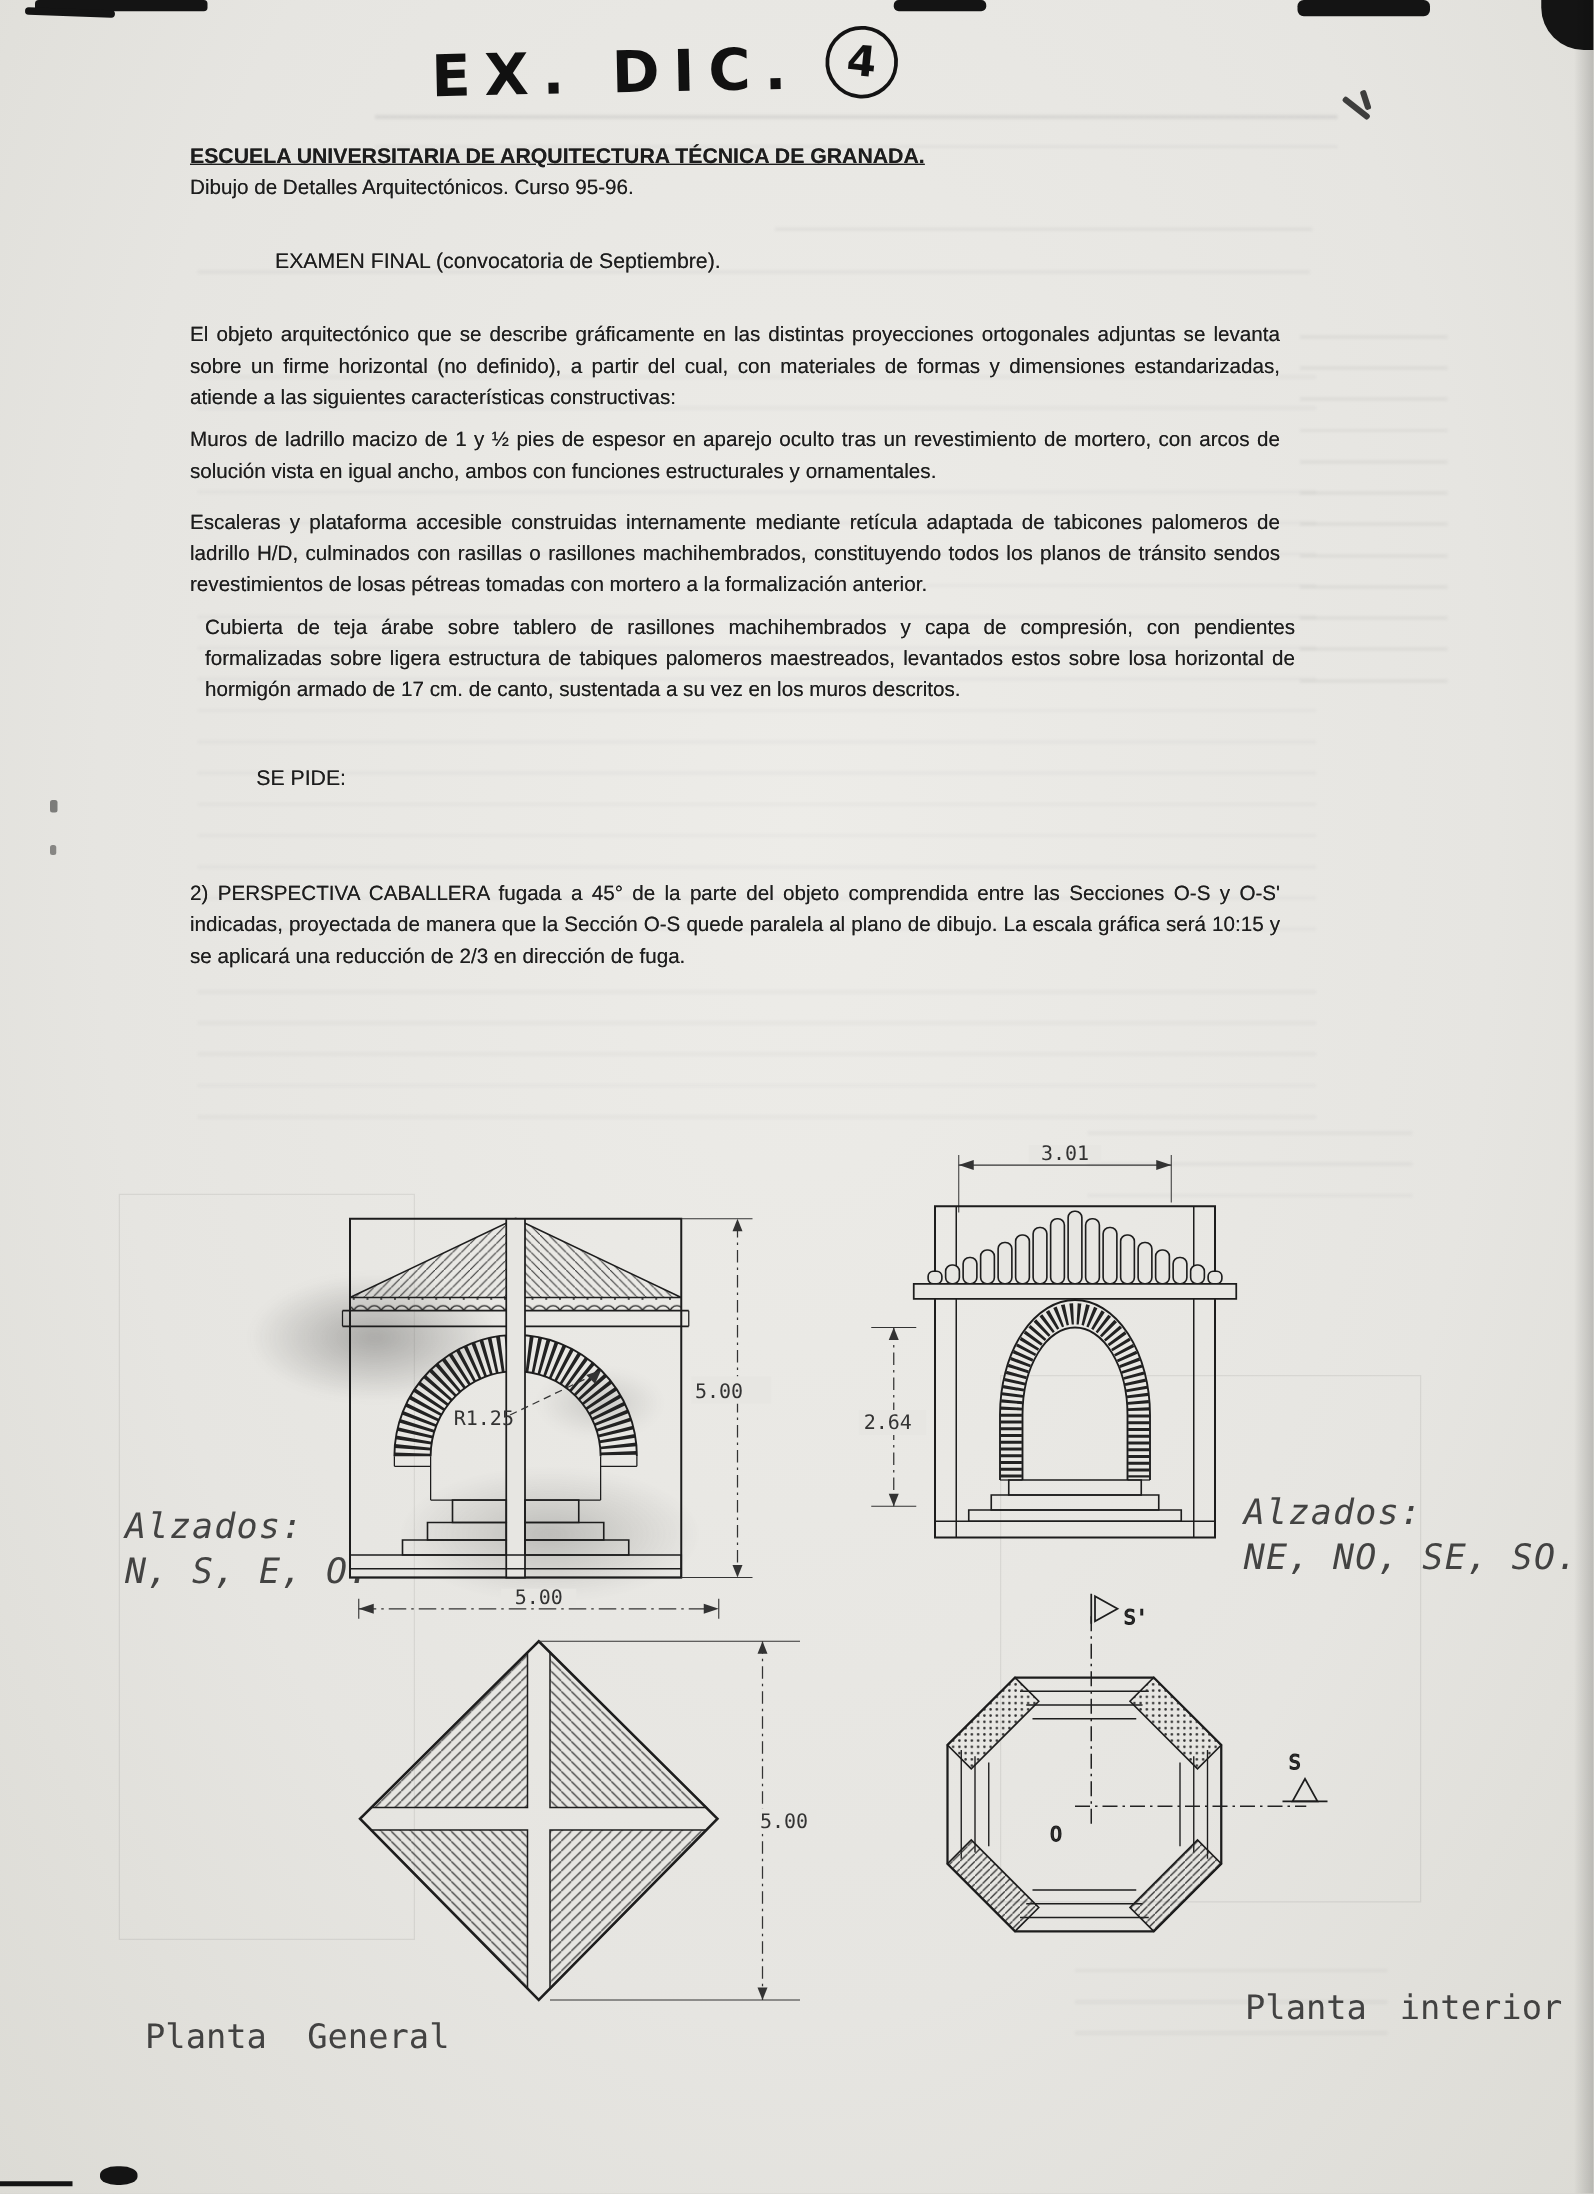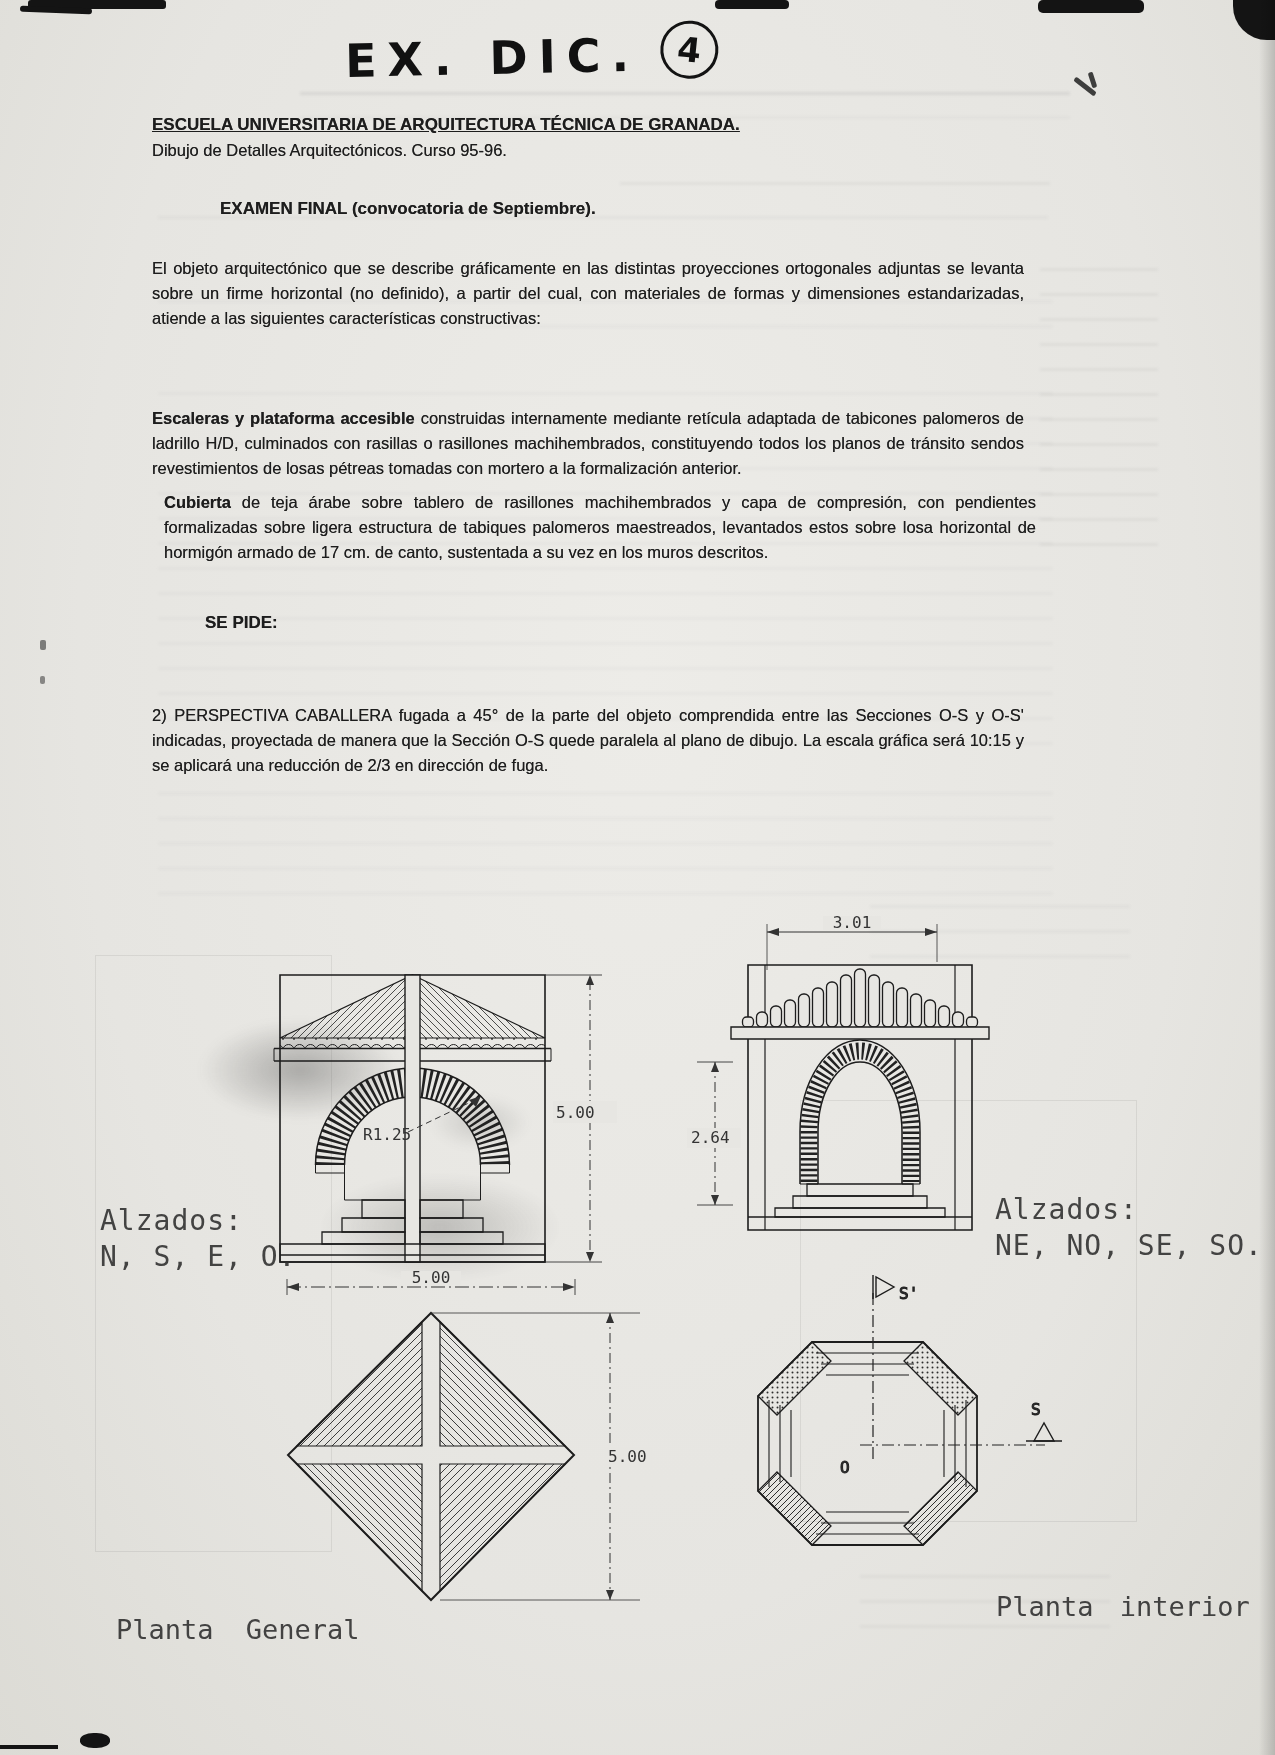--- a/index.html
+++ b/index.html
@@ -28,26 +28,26 @@
     letter-spacing:11px;}
   .hand-circle{display:inline-flex;align-items:center;justify-content:center;
     width:52px;height:52px;border:3.5px solid #131313;border-radius:50%;
     font-family:"DejaVu Sans", sans-serif;font-weight:700;font-size:34px;
     margin-left:20px;transform:rotate(7deg) translateY(-4px);}
   
   .doc{position:absolute;font-size:16.5px;line-height:25px;color:#1d1d1d;
     text-shadow:0 0 .4px rgba(20,20,20,.7);}
   .w{width:872px;text-align:justify;}
   .title-line{font-weight:700;font-size:17px;text-decoration:underline;text-align:center;}
-  .bold{font-weight:700;}
+  .bold{font-weight:400;}
   .ital{font-style:italic;}
   
   .plot{position:absolute;font-family:"DejaVu Sans Mono", monospace;
     color:#2d2d2d;opacity:.88;white-space:pre;}
-  .plot-big{font-size:28px;line-height:36px;letter-spacing:1px;}
+  .plot-big{font-size:28px;line-height:36px;letter-spacing:1px;font-style:italic;}
   
   svg.draw{position:absolute;overflow:visible;}
   svg.draw line, svg.draw path, svg.draw polygon, svg.draw rect{vector-effect:non-scaling-stroke;}
   svg .dimtext{font-family:"DejaVu Sans Mono", monospace;font-size:16px;fill:#333;}
 </style>
 </head>
 <body>
 
 <div class="page">
 
@@ -72,20 +72,21 @@
     <span class="hand-text">EX. DIC.</span>
     <span class="hand-circle">4</span>
   </div>
 
   <div class="doc title-line" style="left:152px;top:112px;">ESCUELA UNIVERSITARIA DE ARQUITECTURA TÉCNICA DE GRANADA.</div>
   <div class="doc" style="left:152px;top:138px;">Dibujo de Detalles Arquitectónicos. Curso 95-96.</div>
   <div class="doc bold" style="left:220px;top:196px;font-size:17px;">EXAMEN FINAL (convocatoria de Septiembre).</div>
 
   <div class="doc w" style="left:152px;top:256px;">El objeto arquitectónico que se describe gráficamente en las distintas proyecciones ortogonales adjuntas se levanta sobre un firme horizontal (no definido), a partir del cual, con materiales de formas y dimensiones estandarizadas, atiende a las siguientes características constructivas:</div>
 
+  <div class="doc w" style="left:152px;top:340px;"><span class="bold">Muros</span><span> de ladrillo macizo de 1 y ½ pies de espesor en aparejo oculto tras un revestimiento de mortero, con arcos de solución vista en igual ancho, ambos con funciones estructurales y ornamentales.</span></div>
 
   <div class="doc w" style="left:152px;top:406px;"><span class="bold">Escaleras y plataforma accesible</span><span> construidas internamente mediante retícula adaptada de tabicones palomeros de ladrillo H/D, culminados con rasillas o rasillones machihembrados, constituyendo todos los planos de tránsito sendos revestimientos de losas pétreas tomadas con mortero a la formalización anterior.</span></div>
 
   <div class="doc w" style="left:164px;top:490px;"><span class="bold">Cubierta</span><span> de teja árabe sobre tablero de rasillones machihembrados y capa de compresión, con pendientes formalizadas sobre ligera estructura de tabiques palomeros maestreados, levantados estos sobre losa horizontal de hormigón armado de 17 cm. de canto, sustentada a su vez en los muros descritos.</span></div>
 
   <div class="doc bold" style="left:205px;top:610px;font-size:17px;text-align:center;">SE PIDE:</div>
 
 
   <div class="doc w" style="left:152px;top:703px;">2) PERSPECTIVA CABALLERA fugada a 45° de la parte del objeto comprendida entre las Secciones O-S y O-S' indicadas, proyectada de manera que la Sección O-S quede paralela al plano de dibujo. La escala gráfica será 10:15 y se aplicará una reducción de 2/3 en dirección de fuga.</div>
 

